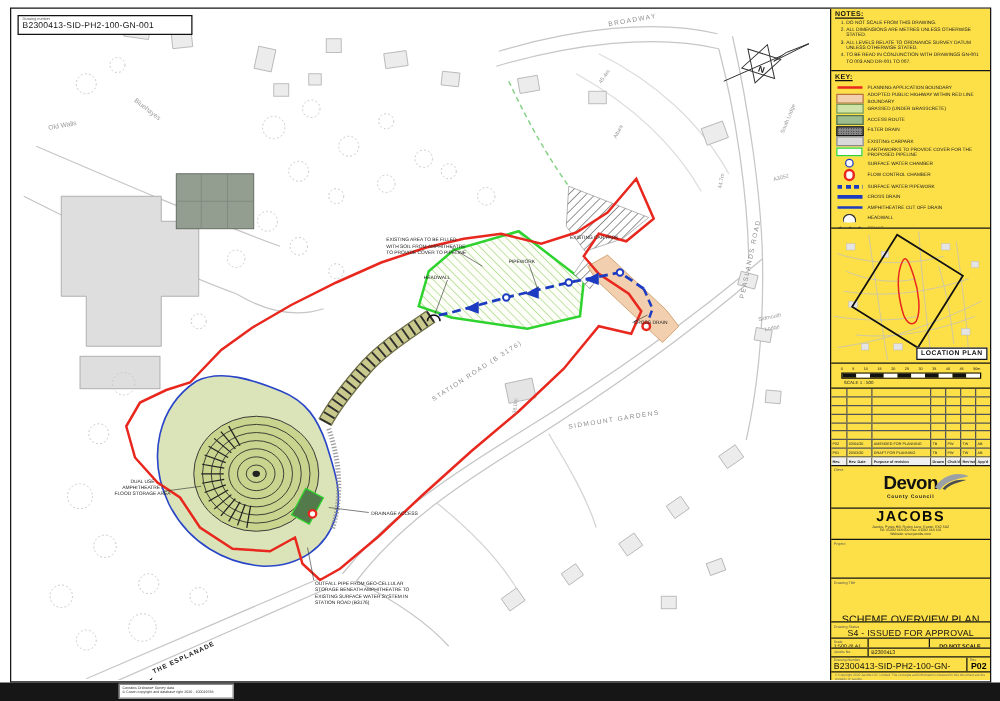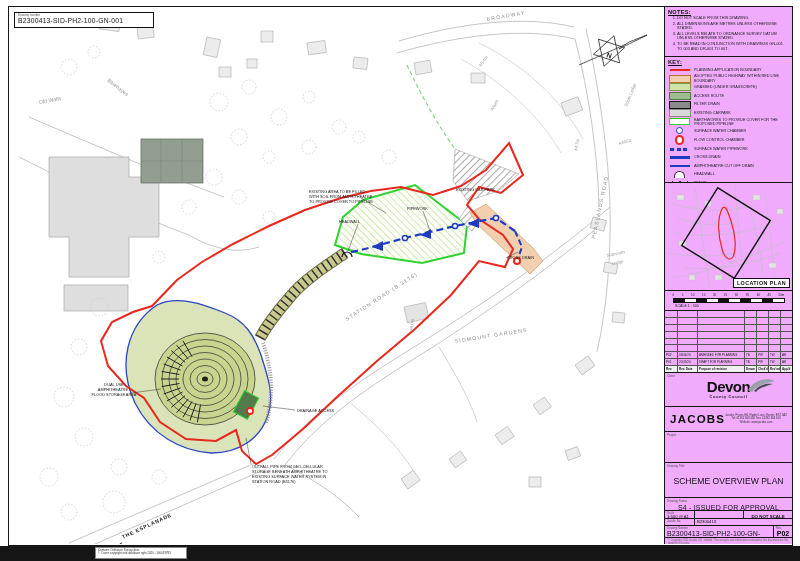--- a/index.html
+++ b/index.html
@@ -5,21 +5,21 @@
   html,body{margin:0;padding:0;width:800px;height:561px;background:#fff;overflow:hidden;
     font-family:"Liberation Sans",sans-serif;-webkit-font-smoothing:antialiased;}
   .sheet{position:absolute;left:8px;top:6px;width:785px;height:540px;border:1.4px solid #151515;box-sizing:border-box;background:#fff;}
   .maparea{position:absolute;left:0;top:0;width:655px;height:537px;overflow:hidden;}
   .mapsvg{position:absolute;left:0;top:0;}
   
   .dwgbox{position:absolute;left:5px;top:5px;width:140px;height:16px;border:1px solid #111;background:#fff;box-sizing:border-box;padding:1px 3px;}
   .dwgbox .tl{display:block;font-size:3px;color:#555;line-height:3px;}
   .dwgbox .tv{display:block;font-size:6.8px;color:#111;line-height:8px;letter-spacing:.2px;}
   
-  .rp{position:absolute;left:655px;top:0;width:128px;height:537px;border-left:1.3px solid #151515;box-sizing:border-box;display:flex;flex-direction:column;background:#f0abfc;}
+  .rp{position:absolute;left:655px;top:0;width:128px;height:537px;border-left:1.3px solid #151515;box-sizing:border-box;display:flex;flex-direction:column;background:#fde047;}
   .sec{border-bottom:1px solid #151515;box-sizing:border-box;padding:2px 3px;position:relative;overflow:hidden;}
   .ptitle{font-size:5.6px;font-weight:bold;text-decoration:underline;color:#111;margin-bottom:1px;letter-spacing:.3px;}
   
   .notes{height:50px;}
   .notes ol{margin:0;padding-left:9px;}
   .notes li{font-size:3.9px;line-height:4.6px;color:#222;margin-bottom:1px;}
   
   .key{height:126px;}
   .krow{display:flex;align-items:center;min-height:7.8px;margin-bottom:.6px;}
   .swc{width:23px;flex:0 0 23px;display:flex;justify-content:center;align-items:center;}
@@ -63,29 +63,29 @@
   .rrow span{border-right:.5px solid #555;font-size:3px;line-height:1;color:#222;display:flex;align-items:center;padding:0 1px;overflow:hidden;white-space:nowrap;}
   .rrow span:last-child{border-right:none;}
   .c1{flex:0 0 10px;}.c2{flex:0 0 17px;}.c3{flex:1;}.c4,.c5,.c6,.c7{flex:0 0 9px;}
   .rhead span{background:#f0f0f0;font-weight:bold;}
   
   .devon{height:34px;display:flex;align-items:center;justify-content:center;flex-direction:column;}
   .devon .lab{position:absolute;left:2px;top:1px;font-size:3px;color:#555;}
   .devonword{font-size:15px;font-weight:bold;color:#111;letter-spacing:-.5px;line-height:14px;position:relative;}
   .devonsub{font-size:4px;font-weight:bold;color:#222;letter-spacing:.6px;}
   .swoosh{position:absolute;right:-26px;top:-4px;}
-  .jacobs{height:25px;display:flex;align-items:center;justify-content:center;flex-direction:row;}
+  .jacobs{height:25px;display:flex;align-items:center;justify-content:center;flex-direction:column;}
   .jacobsword{font-size:11.5px;font-weight:bold;color:#0a0a0a;letter-spacing:1.2px;line-height:11px;}
   .jaddr{font-size:2.8px;color:#333;text-align:center;line-height:3.2px;}
   
   .tb .lab{position:absolute;left:2px;top:1px;font-size:3px;color:#555;}
   .proj{height:31px;}
   .projv{margin-top:6px;text-align:center;font-size:8px;line-height:9.5px;color:#111;white-space:pre-line;}
   .dtit{height:35px;}
-  .dtitv{margin-top:11px;text-align:center;font-size:8.6px;color:#111;}
+  .dtitv{margin-top:25px;text-align:center;font-size:8.6px;color:#111;}
   .stat{height:13px;}
   .statv{margin-top:3.5px;text-align:center;font-size:7px;color:#111;letter-spacing:.2px;}
   .rowline{display:flex;padding:0;}
   .scrow{height:8px;}
   .jnrow{height:7px;}
   .cell{border-right:.6px solid #151515;box-sizing:border-box;position:relative;padding:1px 2px;overflow:hidden;}
   .cell:last-child{border-right:none;}
   .cl{font-size:2.8px;color:#555;display:block;line-height:2.8px;}
   .cv{font-size:4.2px;color:#111;display:block;line-height:4.4px;}
   .dnscale{font-size:4.4px;font-weight:bold;color:#111;text-align:center;display:block;margin-top:1.5px;}

